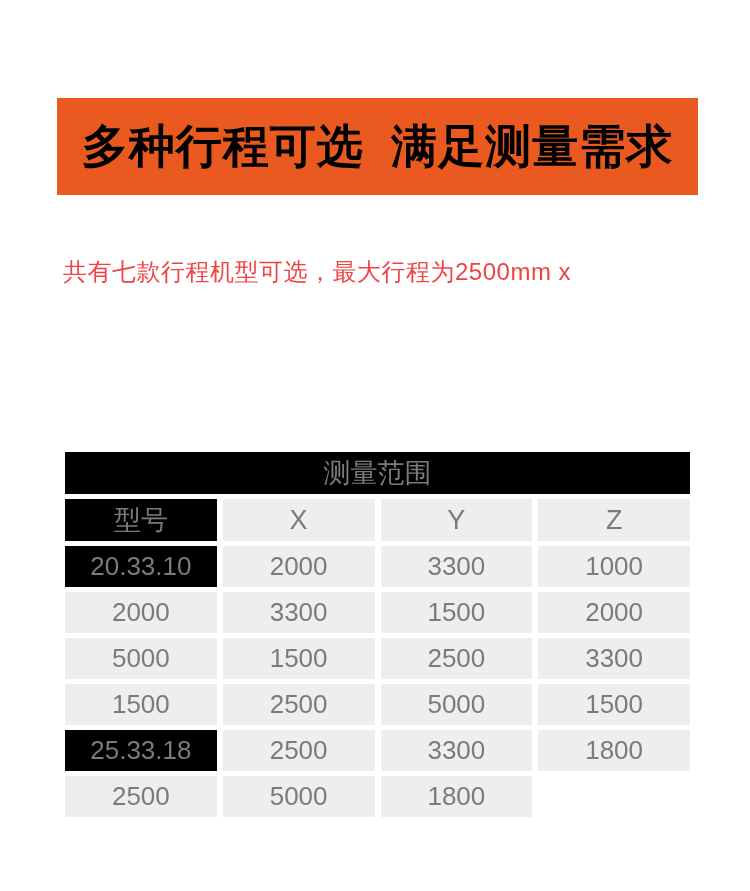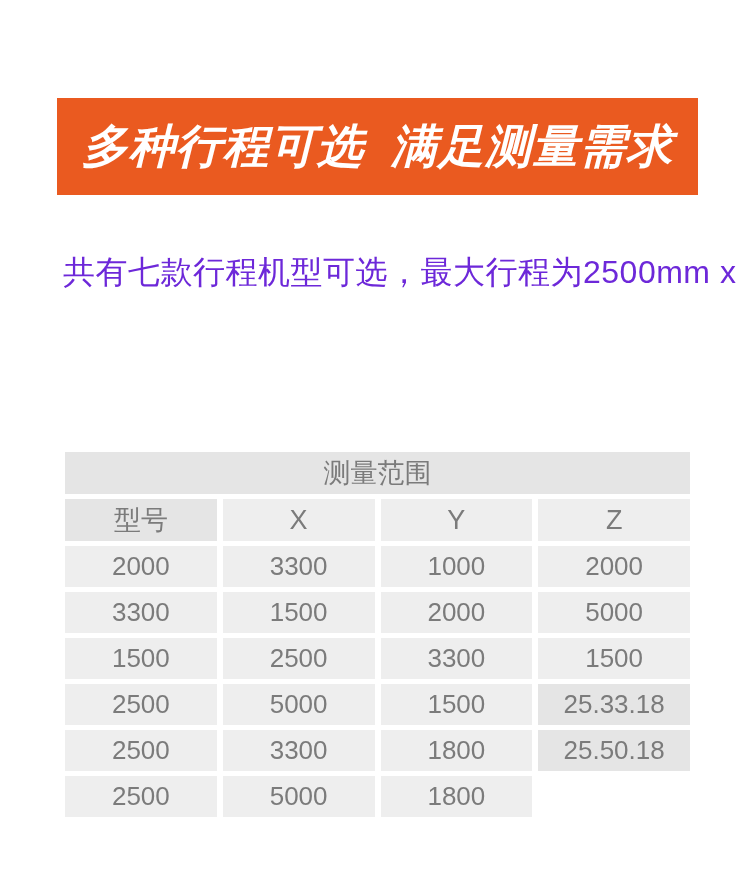--- a/index.html
+++ b/index.html
@@ -19,35 +19,34 @@
     left: 57px;
     top: 98px;
     width: 641px;
     height: 97px;
     background: #EA5A20;
     display: flex;
     align-items: center;
     justify-content: center;
   }
   .banner-title {
-    color: #ffffff;
+    color: #000000;
     font-size: 46px;
     font-weight: bold;
     letter-spacing: 1px;
     white-space: pre;
-    font-style: italic;
   }
   .desc {
     position: absolute;
     left: 63px;
     top: 246px;
     width: 632px;
-    font-size: 32px;
+    font-size: 24px;
     line-height: 52px;
-    color: #6d28d9;
+    color: #ef4444;
     letter-spacing: 0.5px;
   }
   .desc-line { white-space: pre; }
   .m-table {
     position: absolute;
     left: 65px;
     top: 452px;
     width: 625px;
     display: grid;
     grid-template-columns: repeat(4, 1fr);
@@ -59,21 +58,21 @@
     align-items: center;
     justify-content: center;
     font-size: 26px;
     color: #7B7B7B;
   }
   .title-cell, .head-cell {
     height: 42px;
     font-size: 27px;
   }
   .span4 { grid-column: 1 / -1; }
-  .dark  { background: #e5e5e5; }
+  .dark  { background: #000000; }
   .light { background: #EEEEEE; }
 </style>
 </head>
 <body>
 
 <div class="banner">
   <div class="banner-title">多种行程可选  满足测量需求</div>
 </div>
 
 <div class="desc">
@@ -81,20 +80,21 @@
 </div>
 
 <div class="m-table">
   <div class="cell title-cell span4 dark">测量范围</div>
 
   <div class="cell head-cell dark">型号</div>
   <div class="cell head-cell light">X</div>
   <div class="cell head-cell light">Y</div>
   <div class="cell head-cell light">Z</div>
 
+  <div class="cell dark">20.33.10</div>
   <div class="cell light">2000</div>
   <div class="cell light">3300</div>
   <div class="cell light">1000</div>
 
   <div class="cell light">2000</div>
   <div class="cell light">3300</div>
   <div class="cell light">1500</div>
 
   <div class="cell light">2000</div>
   <div class="cell light">5000</div>
@@ -106,17 +106,16 @@
 
   <div class="cell light">2500</div>
   <div class="cell light">5000</div>
   <div class="cell light">1500</div>
 
   <div class="cell dark">25.33.18</div>
   <div class="cell light">2500</div>
   <div class="cell light">3300</div>
   <div class="cell light">1800</div>
 
-  <div class="cell dark">25.50.18</div>
   <div class="cell light">2500</div>
   <div class="cell light">5000</div>
   <div class="cell light">1800</div>
 </div>
 
 </body></html>

